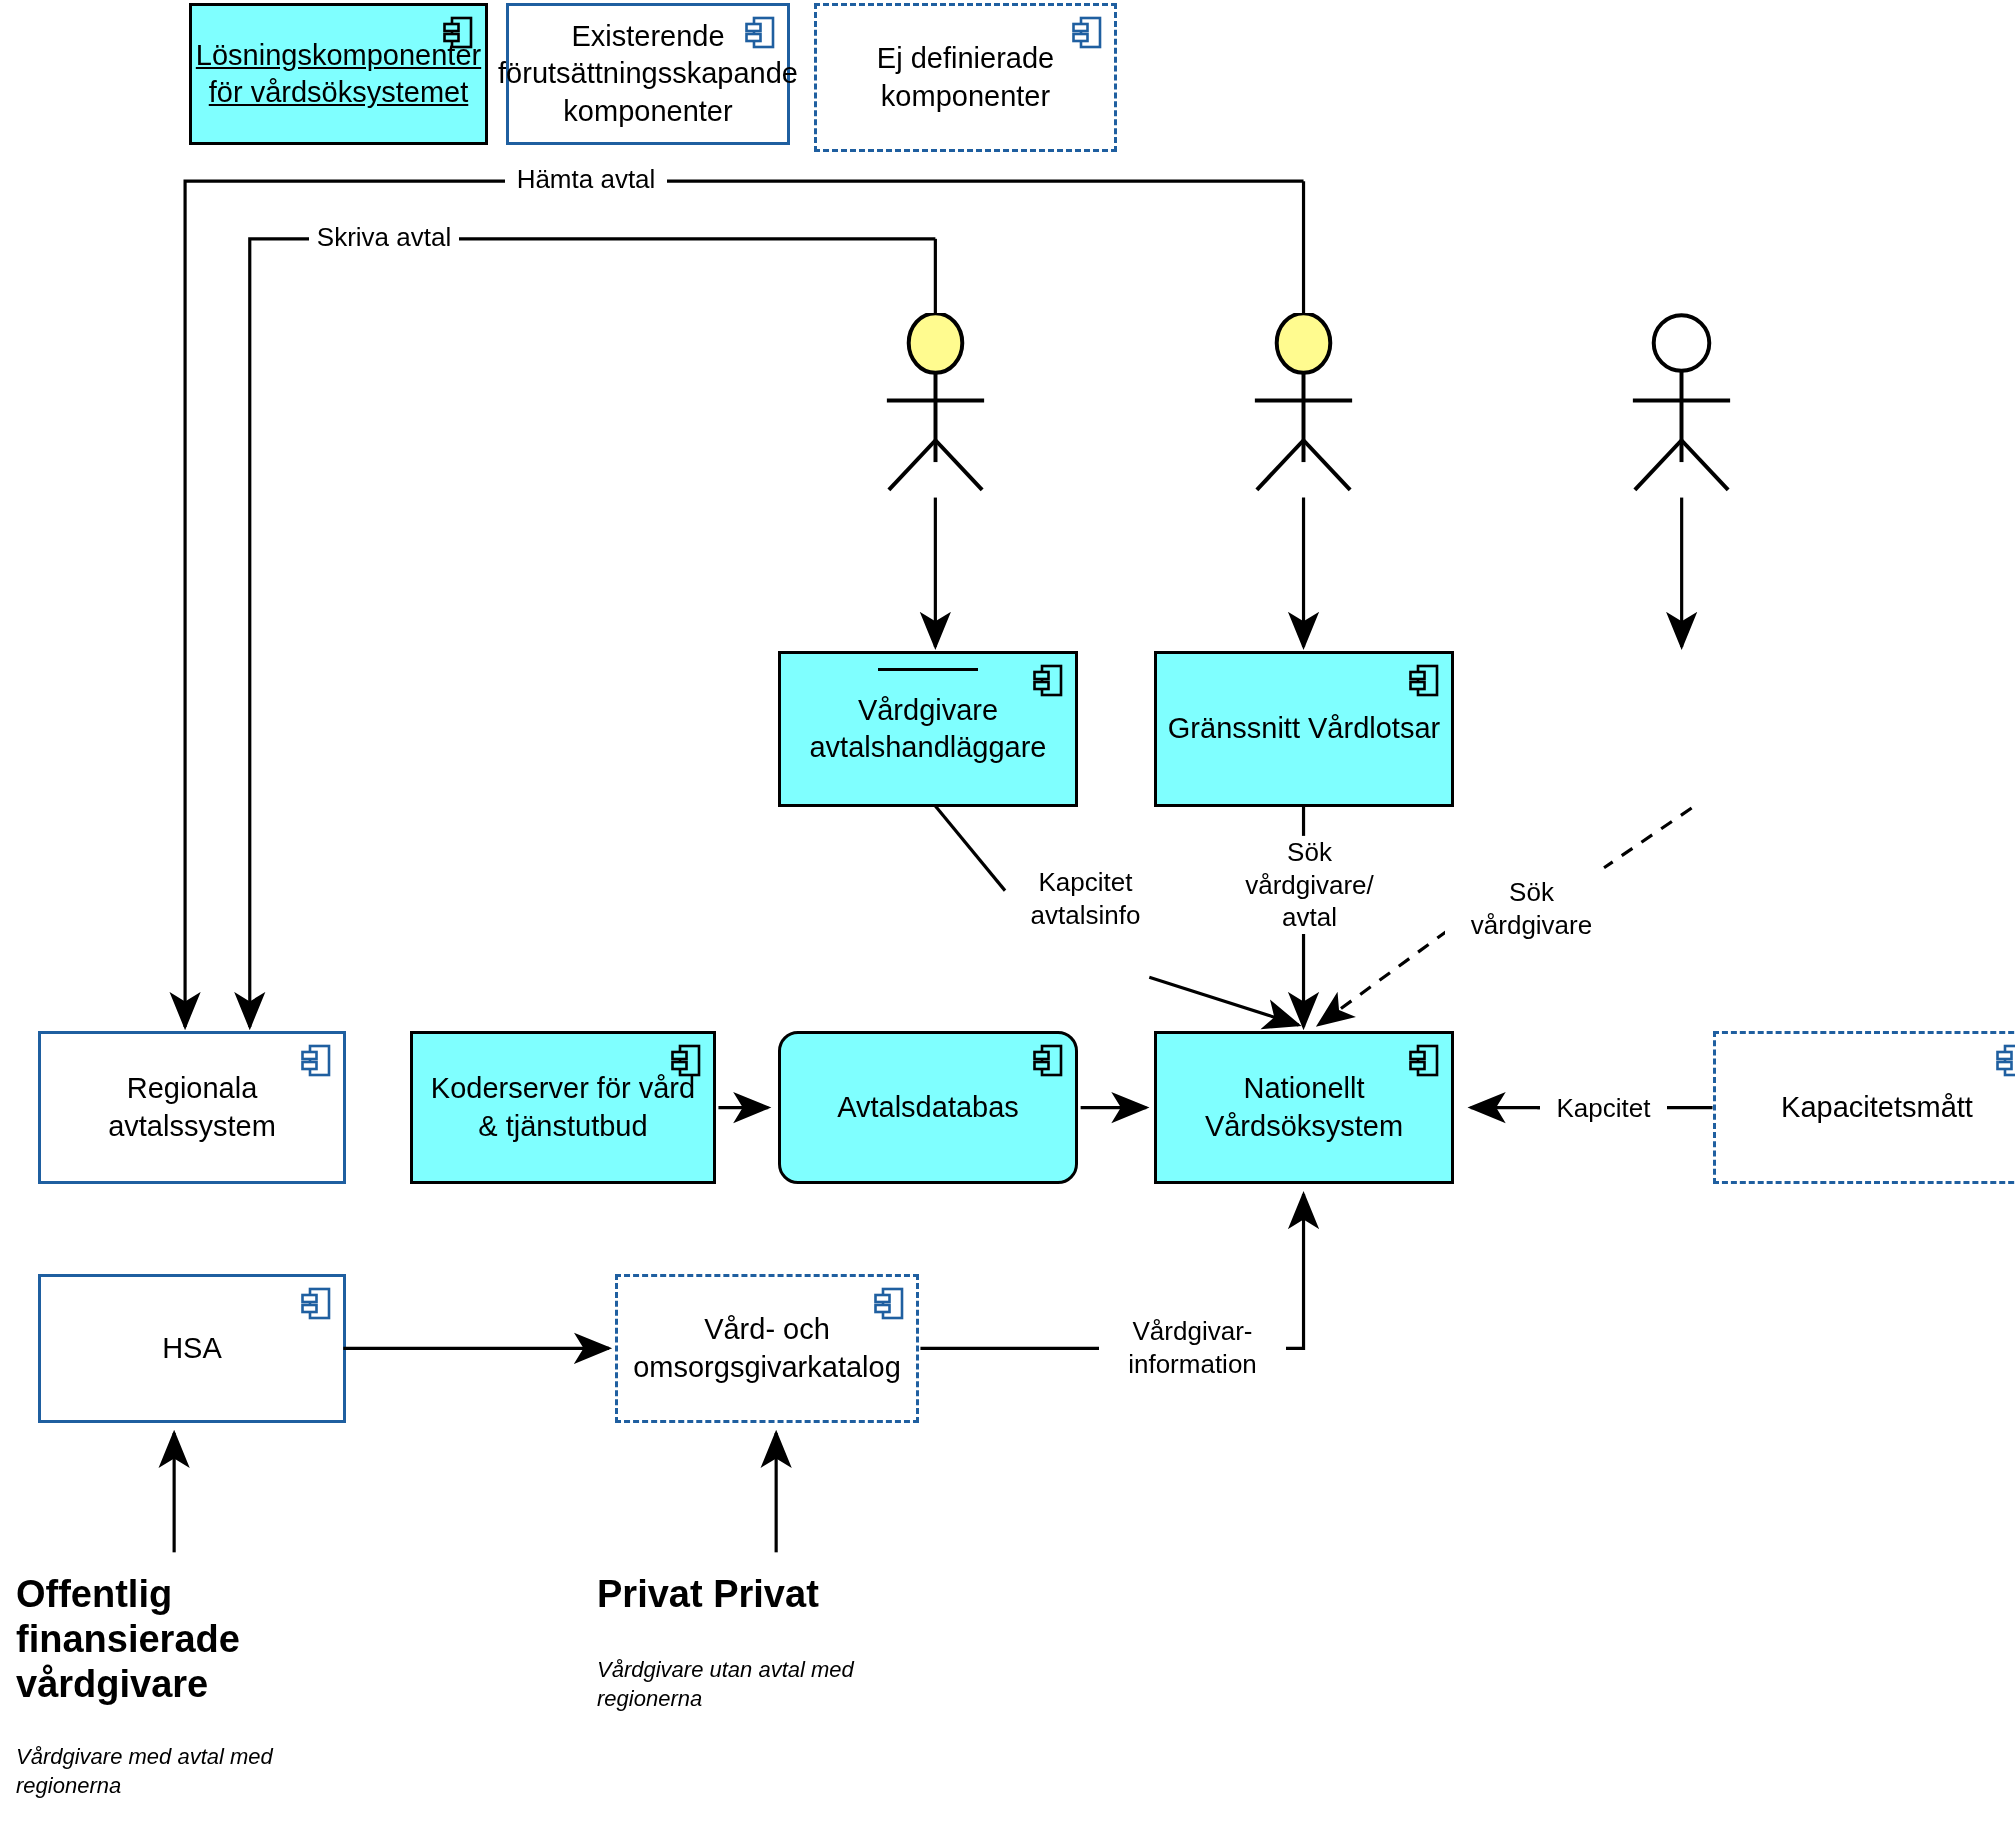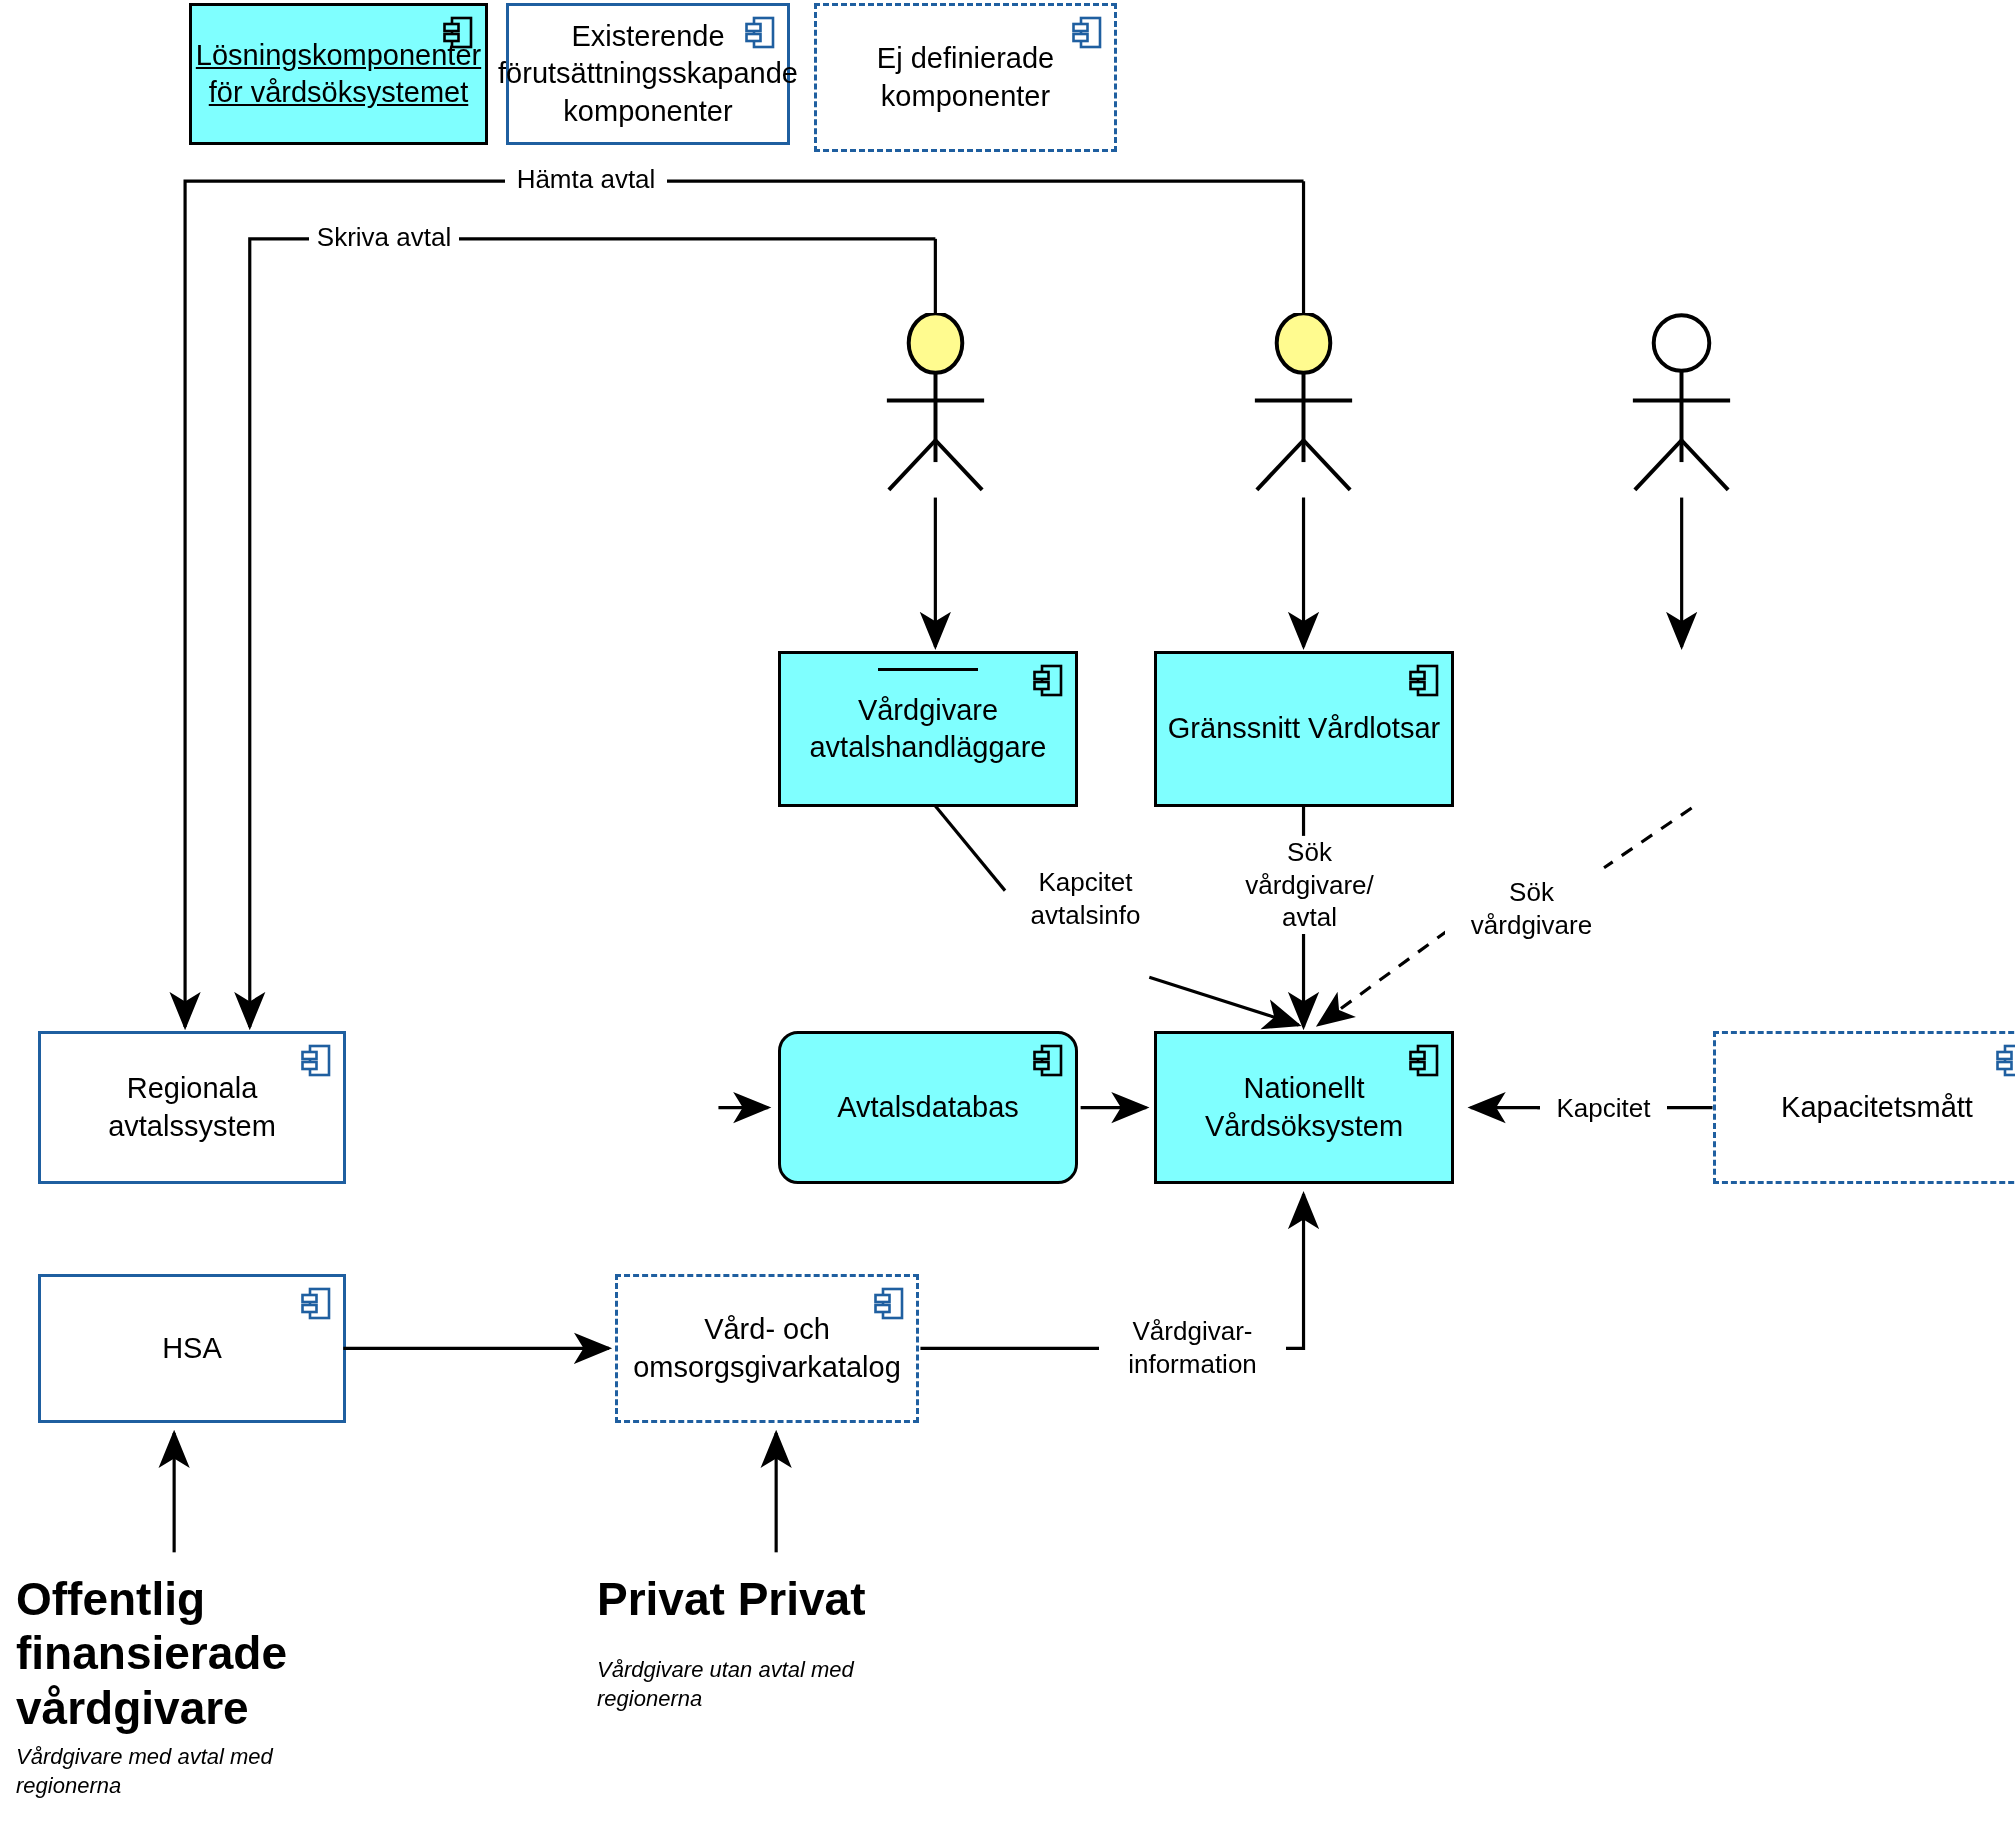--- a/index.html
+++ b/index.html
@@ -17,21 +17,21 @@
   .dash-black{background:#ffffff;border:3px dashed #000;}
 
   .f29{font-size:29px;}
 
   
   #wires{position:absolute;left:0;top:0;width:2016px;height:1829px;z-index:1;pointer-events:none;}
 
   
   .etext{position:absolute;z-index:4;background:#fff;font-size:26px;line-height:1.25;text-align:center;white-space:pre-line;padding:0 4px;}
 
-  .bigtitle{position:absolute;z-index:4;font-size:46px;font-weight:bold;line-height:1.18;white-space:pre-line;}
+  .bigtitle{position:absolute;z-index:4;font-size:38px;font-weight:bold;line-height:1.18;white-space:pre-line;}
   .subtitle{position:absolute;z-index:4;font-size:22px;line-height:1.3;white-space:pre-line;font-style:italic;}
 
   
   .actor{position:absolute;z-index:2;}
 </style>
 </head>
 <body>
 
 <div id="stage">
 
@@ -189,20 +189,31 @@
       <svg width="30" height="34" viewBox="0 0 30 34">
           <rect x="9" y="2" width="19" height="29" fill="none" stroke="#1F5FA0" stroke-width="2.6"></rect>
           <rect x="1.5" y="8" width="14" height="7" fill="#fff" stroke="#1F5FA0" stroke-width="2.6"></rect>
           <rect x="1.5" y="18" width="14" height="7" fill="#fff" stroke="#1F5FA0" stroke-width="2.6"></rect>
         </svg>
     </span>
     <span class="lbl">Regionala
 avtalssystem</span>
   </div>
 
+  <div class="comp fill-cyan f29" style="left:410px;top:1031px;width:306px;height:153px;">
+    <span class="cicon">
+      <svg width="30" height="34" viewBox="0 0 30 34">
+          <rect x="9" y="2" width="19" height="29" fill="none" stroke="#000" stroke-width="2.6"></rect>
+          <rect x="1.5" y="8" width="14" height="7" fill="#7FFFFF" stroke="#000" stroke-width="2.6"></rect>
+          <rect x="1.5" y="18" width="14" height="7" fill="#7FFFFF" stroke="#000" stroke-width="2.6"></rect>
+        </svg>
+    </span>
+    <span class="lbl">Koderserver för vård &amp;
+tjänstutbud</span>
+  </div>
 
   <div class="comp fill-cyan f29" style="left:778px;top:1031px;width:300px;height:153px;border-radius:20px;">
     <span class="cicon">
       <svg width="30" height="34" viewBox="0 0 30 34">
           <rect x="9" y="2" width="19" height="29" fill="none" stroke="#000" stroke-width="2.6"></rect>
           <rect x="1.5" y="8" width="14" height="7" fill="#7FFFFF" stroke="#000" stroke-width="2.6"></rect>
           <rect x="1.5" y="18" width="14" height="7" fill="#7FFFFF" stroke="#000" stroke-width="2.6"></rect>
         </svg>
     </span>
     <span class="lbl">Avtalsdatabas</span>

